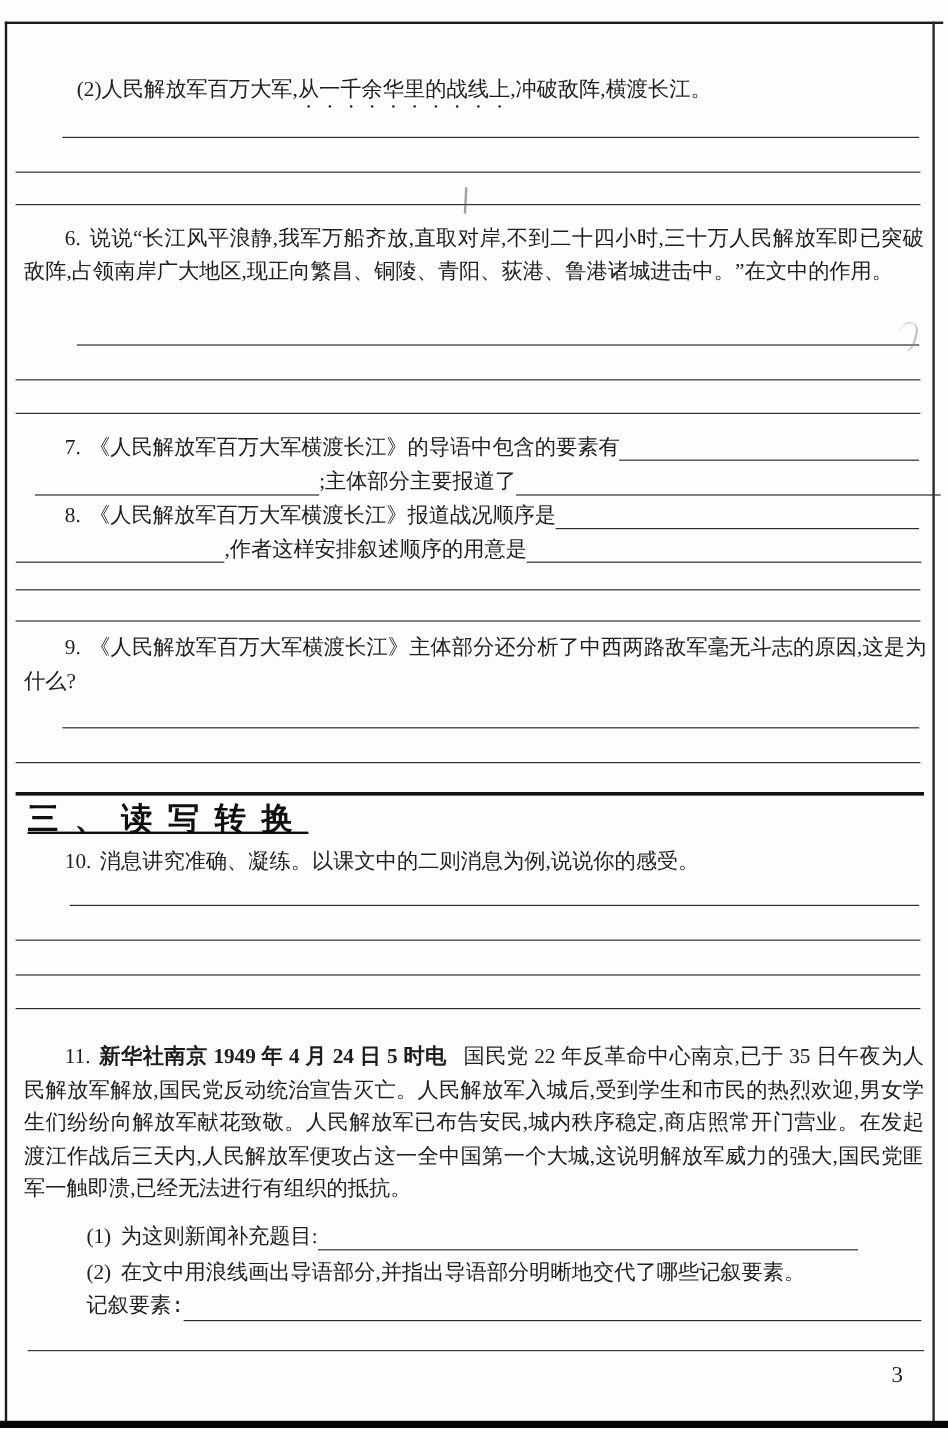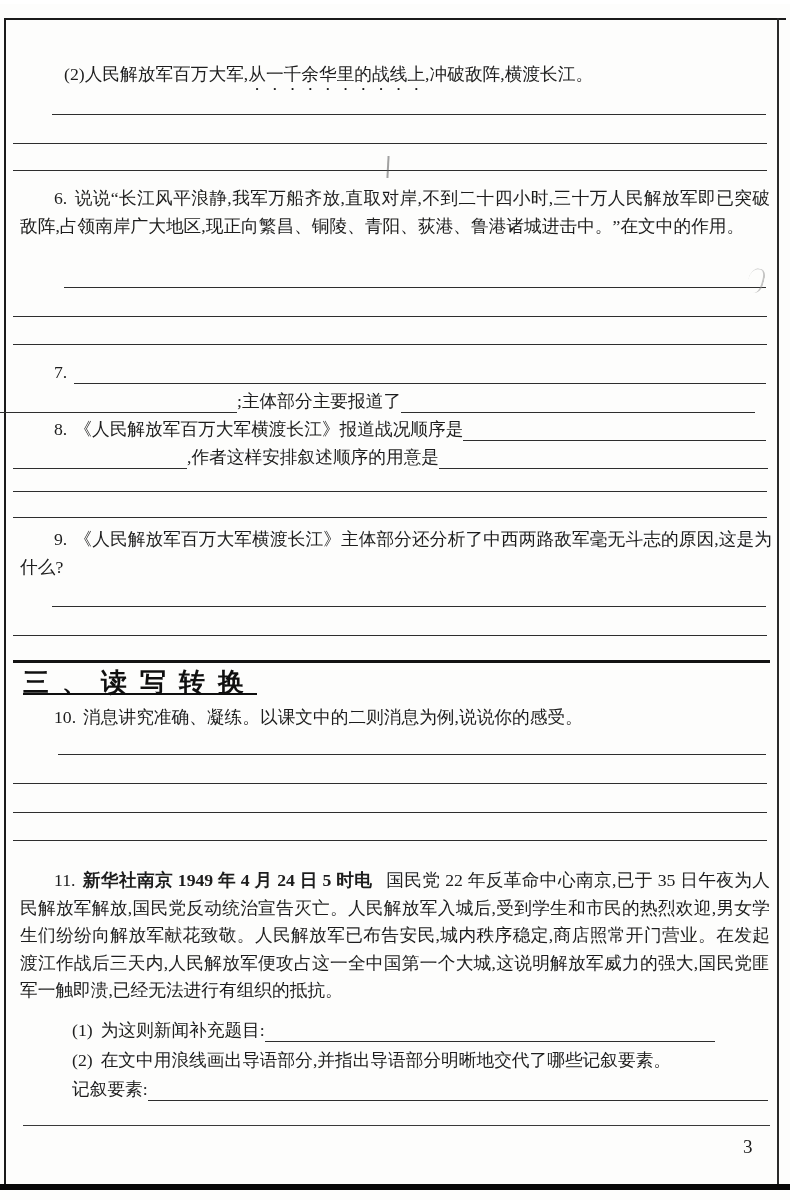--- a/index.html
+++ b/index.html
@@ -72,23 +72,24 @@
     <span class="num">6.</span><span>说说“长江风平浪静,我军万船齐放,直取对岸,不到二十四小时,三十万人民解放军即已突破敌阵,占领南岸广大地区,现正向繁昌、铜陵、青阳、荻港、鲁港诸城进击中。”在文中的作用。</span>
   </div>
 
   <div class="abs ln" style="top:283px;left:64px;width:702px;"></div>
   <div class="abs ln" style="top:312px;left:13px;width:754px;"></div>
   <div class="abs ln" style="top:340px;left:13px;width:754px;"></div>
   <div class="abs scribble" style="top:264px;left:748px;"></div>
 
   <div class="abs flexline" style="top:355px;left:20px;width:746px;">
     <span class="txt num mind">7.</span>
+    <span class="txt">《人民解放军百万大军横渡长江》的导语中包含的要素有</span>
     <span class="fill grow"></span>
   </div>
-  <div class="abs flexline" style="top:384px;left:0;width:755px;justify-content:space-between;">
+  <div class="abs flexline" style="top:384px;left:29px;width:755px;justify-content:space-between;">
     <span class="fill" style="width:237px;"></span>
     <span class="txt">;主体部分主要报道了</span>
     <span class="fill grow"></span>
   </div>
 
   <div class="abs flexline" style="top:412px;left:20px;width:746px;">
     <span class="txt num mind">8.</span>
     <span class="txt">《人民解放军百万大军横渡长江》报道战况顺序是</span>
     <span class="fill grow"></span>
   </div>
@@ -126,21 +127,21 @@
 
   <div class="abs flexline" style="top:1013px;left:72px;width:643px;">
     <span class="txt slabel">(1)</span>
     <span class="txt">为这则新闻补充题目:</span>
     <span class="fill grow"></span>
   </div>
   <div class="abs flexline" style="top:1043px;left:72px;width:700px;">
     <span class="txt slabel">(2)</span>
     <span class="txt">在文中用浪线画出导语部分,并指出导语部分明晰地交代了哪些记叙要素。</span>
   </div>
-  <div class="abs flexline" style="top:1072px;left:72px;width:696px;">
+  <div class="abs flexline" style="top:1072px;left:72px;width:696px;font-family:Liberation Mono, monospace;">
     <span class="txt">记叙要素:</span>
     <span class="fill grow"></span>
   </div>
 
   <div class="abs footer-rule" style="top:1121px;left:23px;width:747px;"></div>
   <div class="abs pagenum" style="top:1132px;left:743px;">3</div>
 
 </div>
 
 </body></html>

